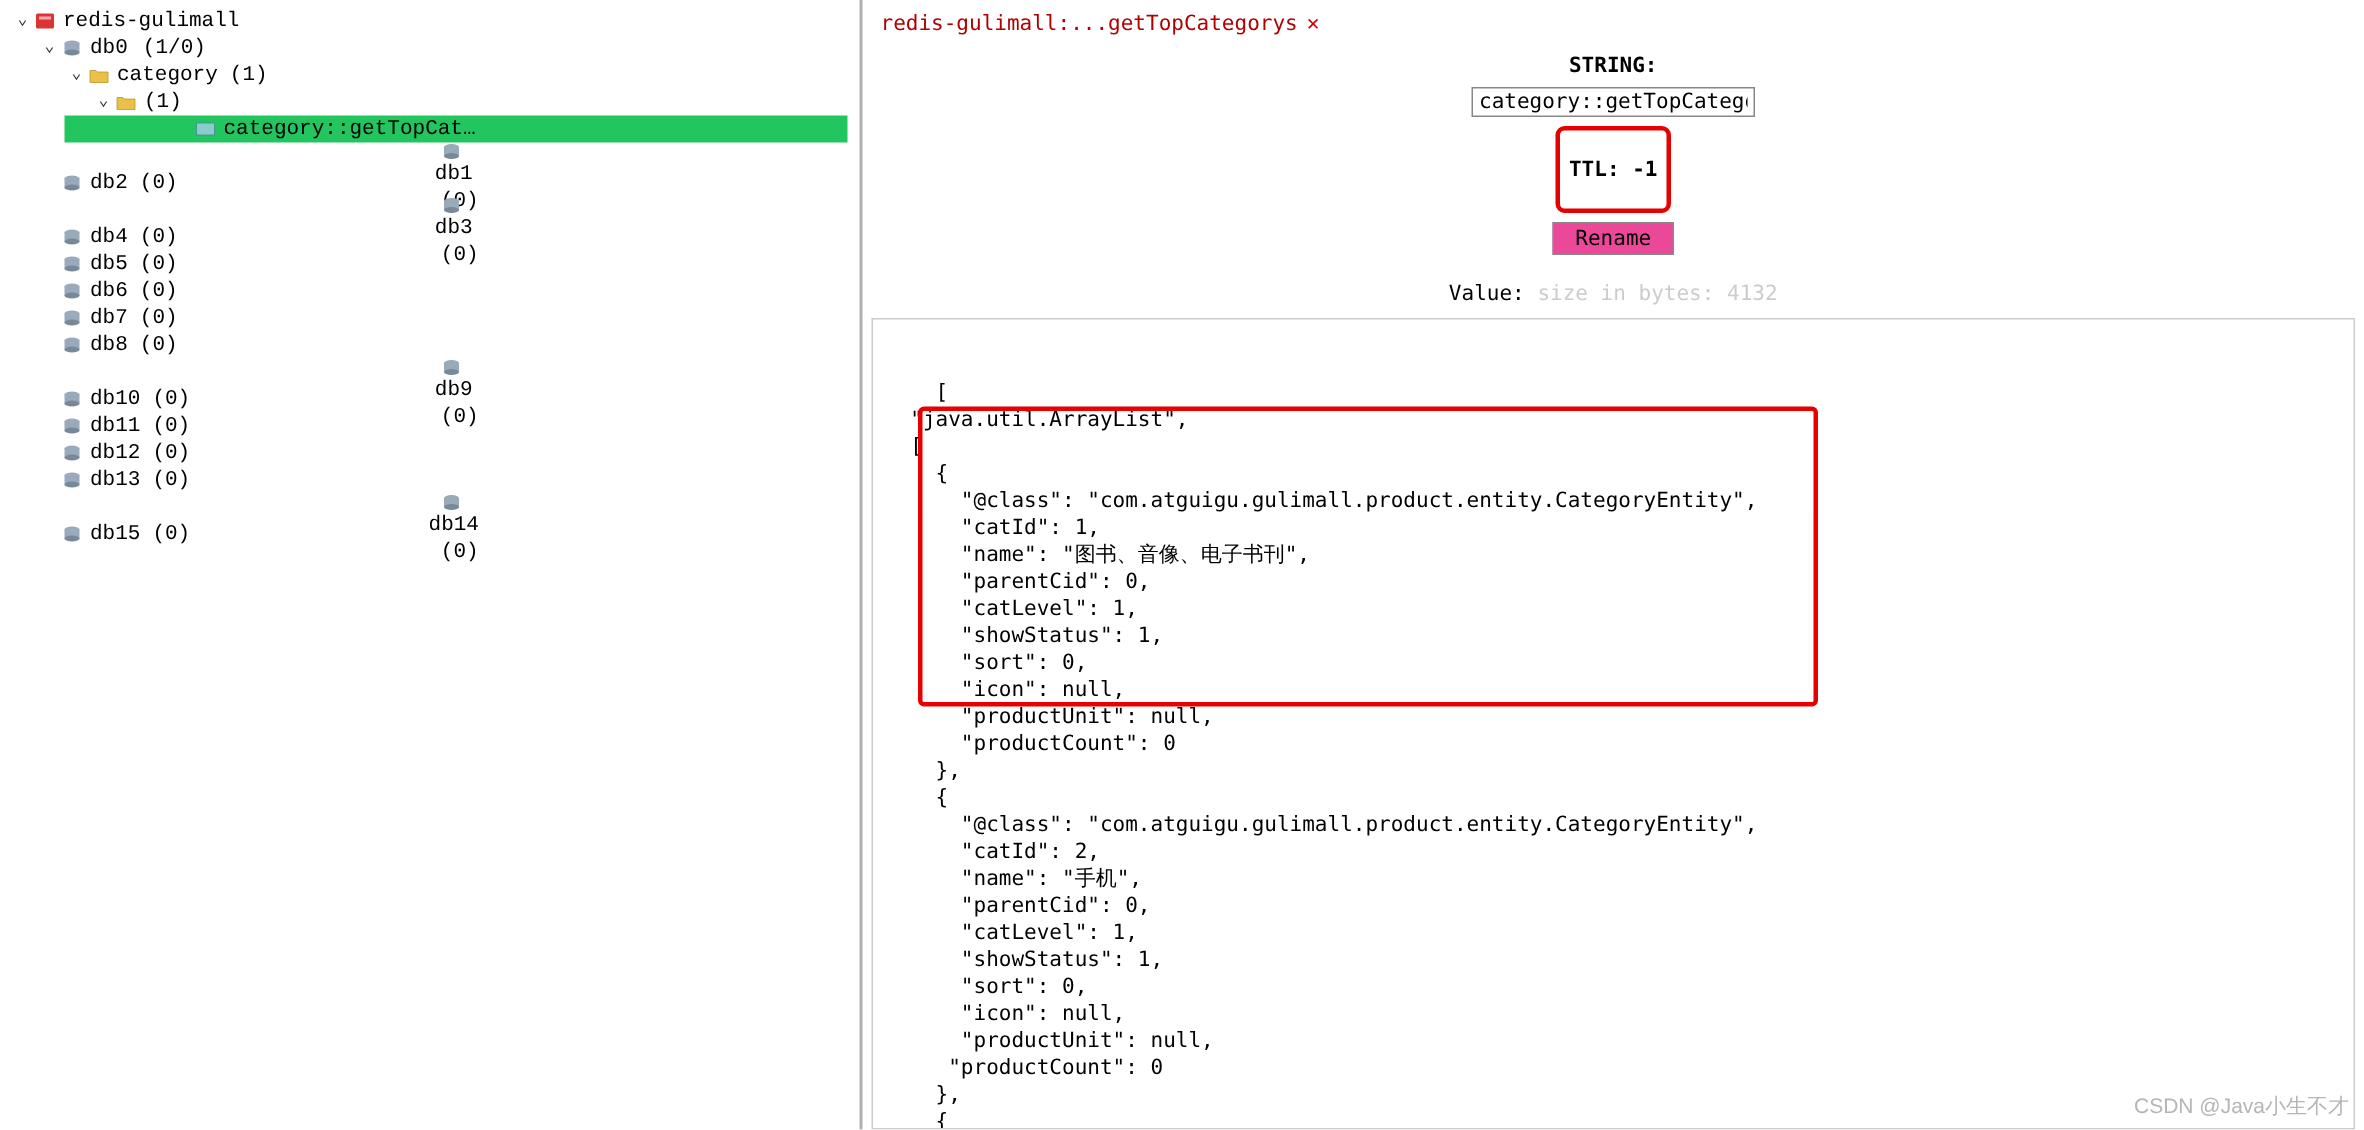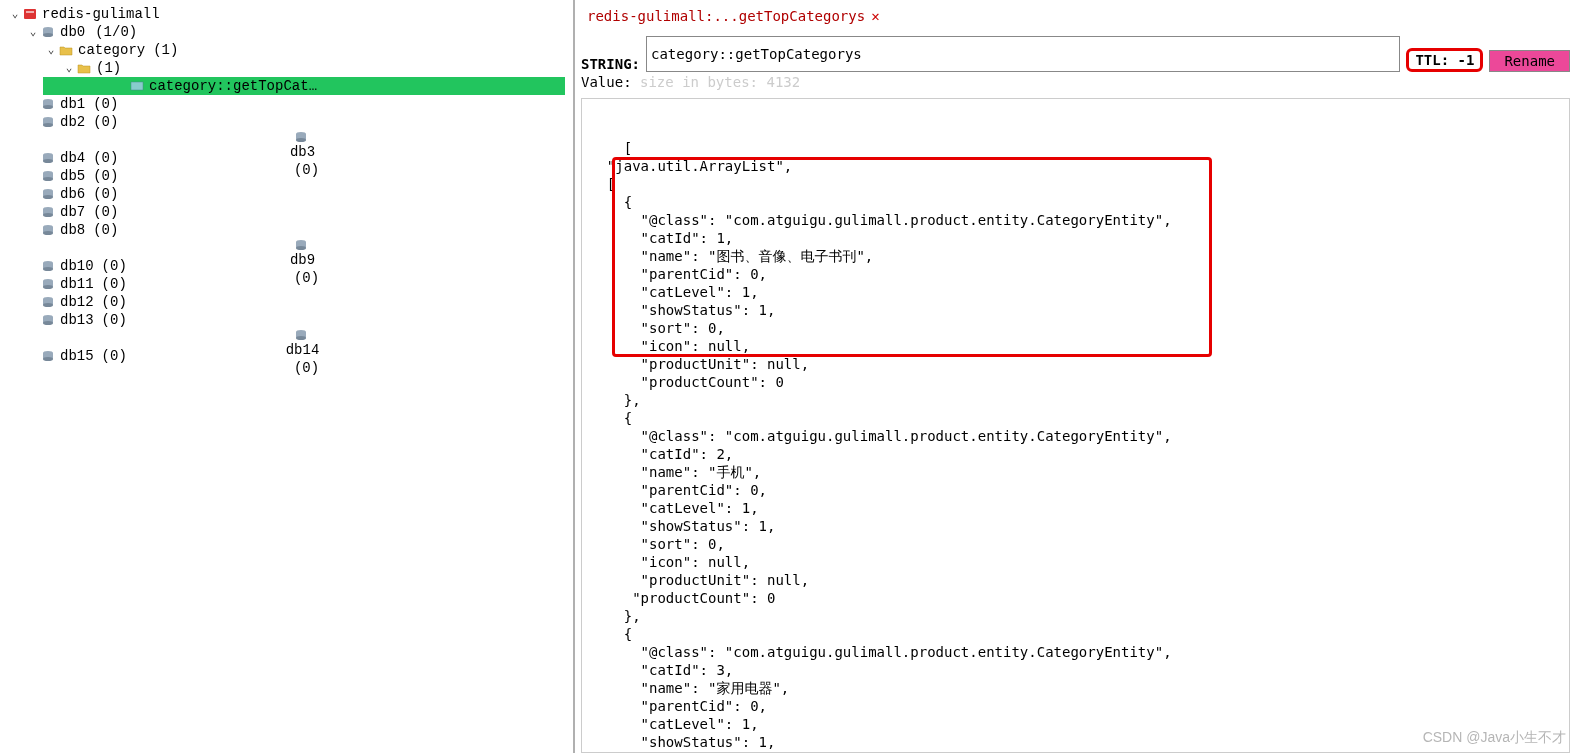--- a/index.html
+++ b/index.html
@@ -70,57 +70,59 @@
       font-size: 14px;
     }
     .tab .close {
       margin-left: 6px;
       color: #cc0000;
       font-weight: bold;
       cursor: pointer;
     }
     .fieldrow {
       display: flex;
-      align-items: flex-end;
+      align-items: center;
       margin-top: 8px;
       gap: 6px;
+      flex-direction: column;
     }
     .fieldrow .lbl {
       font-family: "Consolas", monospace;
       font-size: 14px;
       font-weight: bold;
     }
     .text-input {
       flex: 1;
       border: 1px solid #888;
       padding: 1px 4px;
       font-family: "Consolas", monospace;
       font-size: 14px;
       height: 36px;
     }
     .ttlbox {
       border: 3px solid #e60000;
       border-radius: 6px;
-      padding: 1px 6px;
+      padding: 18px 6px;
       font-family: "Consolas", monospace;
       font-size: 14px;
       font-weight: bold;
     }
     .btn {
       border: 1px solid #888;
       background: #ec4899;
       padding: 2px 14px;
       font-family: "Consolas", monospace;
       font-size: 14px;
       cursor: pointer;
     }
     .valuerow {
-      margin-top: 2px;
-      font-family: "Consolas", monospace;
-      font-size: 14px;
+      margin-top: 18px;
+      font-family: "Consolas", monospace;
+      font-size: 14px;
+      text-align: center;
     }
     .faded { color: #ccc; }
     .content {
       position: relative;
       margin-top: 8px;
       border: 1px solid #ccc;
       flex: 1;
       overflow: hidden;
       font-family: "Consolas", monospace;
       font-size: 14px;
@@ -196,21 +198,21 @@
   <div class="tree-row selected" style="padding-left:86px">
     <span class="ticon">
       <svg width="14" height="12">
           <rect x="1" y="2" width="12" height="8" fill="#8cc" stroke="#488" stroke-width="0.5"></rect>
         </svg>
     </span>
     <span>category::getTopCat…</span>
   </div>
 
   <div id="dbs-container">
-      <div class="tree-row" style="padding-left: 32px;">
+      <div class="tree-row" style="padding-left: 32px; flex-direction: column;">
         <span class="ticon">
           <svg width="14" height="12">
             <ellipse cx="7" cy="3" rx="5" ry="2" fill="#9ab"></ellipse>
             <rect x="2" y="3" width="10" height="6" fill="#9ab"></rect>
             <ellipse cx="7" cy="9" rx="5" ry="2" fill="#789"></ellipse>
           </svg>
         </span>
         <span>db1</span>
         <span style="margin-left:8px">(0)</span>
       </div>

